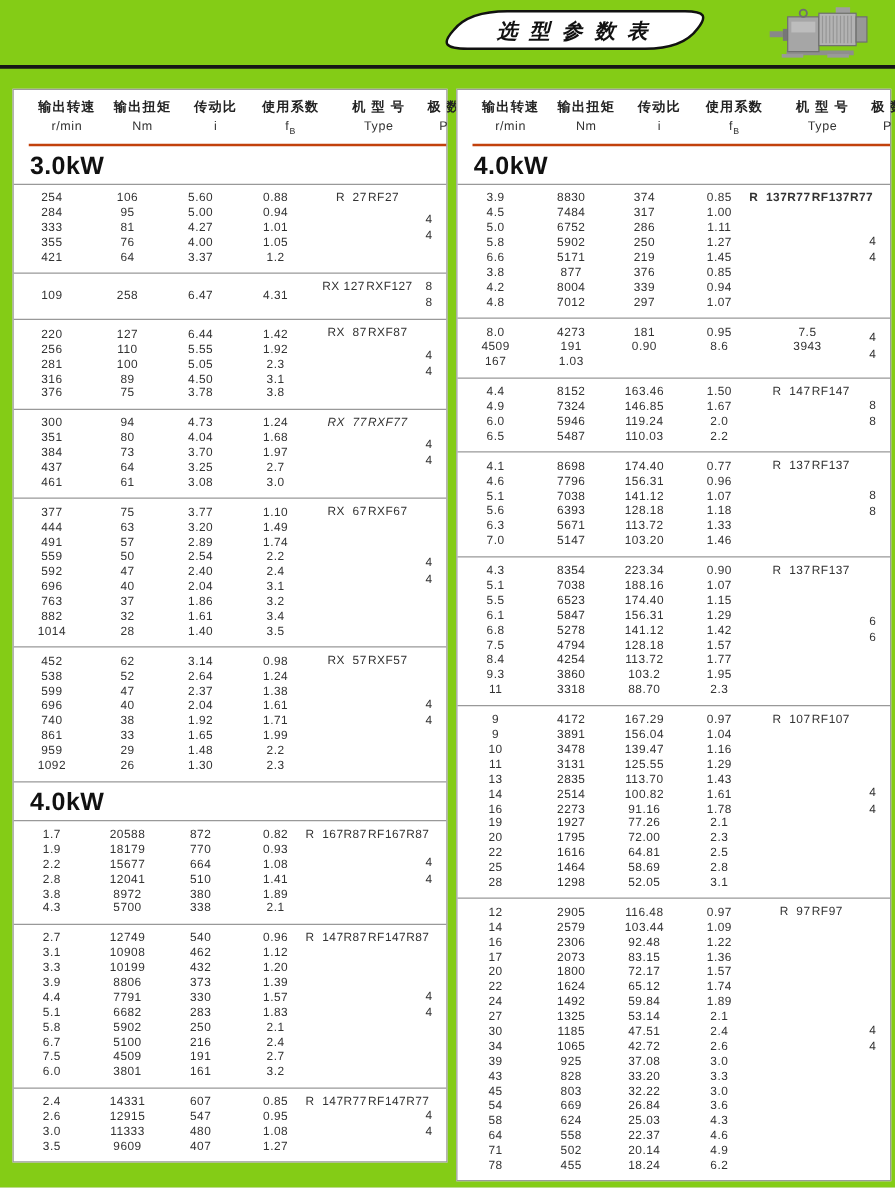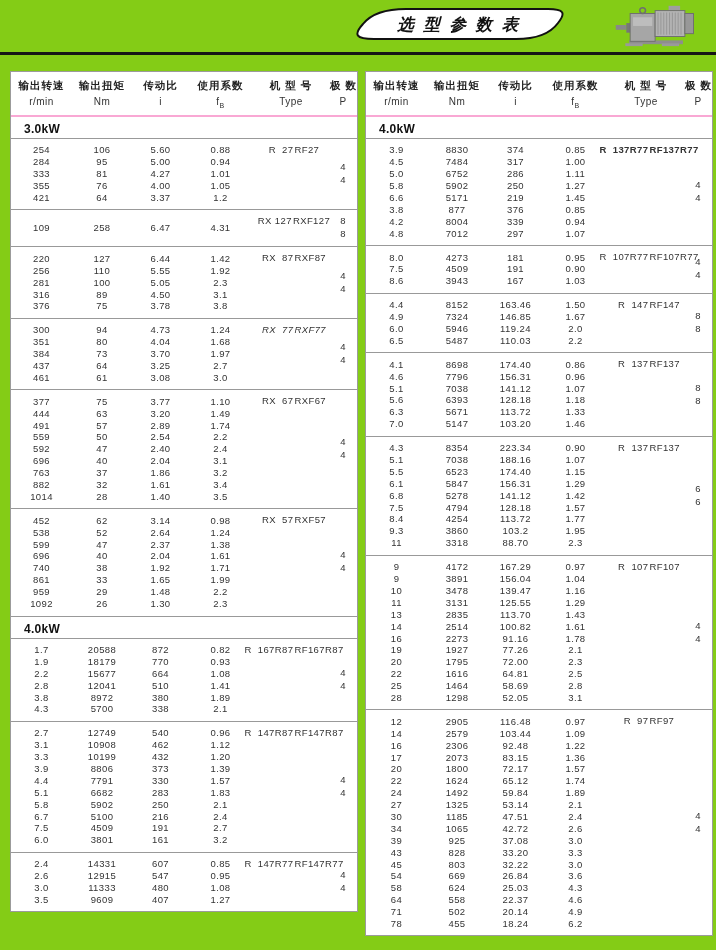--- a/index.html
+++ b/index.html
@@ -10,28 +10,28 @@
   
   .title-banner{position:absolute;left:348px;top:5px;width:222px;height:38px;}
   .header-rule{position:absolute;top:52px;left:0;width:716px;height:3px;background:#161616;}
   .motor-photo{position:absolute;left:612px;top:1px;width:92px;height:48px;}
 
   
   .tables{position:absolute;top:71px;left:10px;display:flex;gap:7px;align-items:flex-start;}
   .param-table{width:348px;border:1px solid #9b9b9b;background:#fff;box-sizing:border-box;}
   .tbl-header{
     display:grid;grid-template-columns:61px 60px 57px 63px 78px 26px;
-    padding:7px 0 6px;border-bottom:2px solid #f9a8d4;
+    padding:7px 0 6px;border-bottom:2px solid #c2410c;margin-left:12px;
   }
   .th{text-align:center;}
   .th .lbl{display:block;font-size:10.5px;font-weight:bold;letter-spacing:1px;white-space:pre;color:#222;}
   .th .unit{display:block;font-size:10px;margin-top:3px;letter-spacing:.5px;color:#333;}
   .th sub{font-size:7px;}
 
-  .section-title{font-size:12px;font-weight:bold;padding:5px 0 2px 13px;letter-spacing:.3px;color:#111;}
+  .section-title{font-size:20px;font-weight:bold;padding:5px 0 2px 13px;letter-spacing:.3px;color:#111;}
   .block{
     display:grid;grid-template-columns:61px 60px 57px 63px 78px 26px;
     grid-auto-rows:minmax(11.9px,auto);padding:5px 0 6px;
   }
   .sep{border-top:1px solid #999;}
   .num-cell{display:flex;align-items:center;justify-content:center;font-size:9.5px;letter-spacing:.4px;color:#333;}
   .model-cell{display:flex;flex-direction:row;justify-content:center;gap:1px;padding-left:6px;font-size:9.5px;letter-spacing:.4px;white-space:pre;color:#333;}
   .pole-cell{display:flex;flex-direction:column;justify-content:center;gap:1px;font-size:9.5px;color:#333;}
   .model-line,.pole-line{line-height:12px;}
   .pole-line{text-align:center;}
@@ -435,21 +435,20 @@
             <div class="num-cell">4.2</div>
             <div class="num-cell">8004</div>
             <div class="num-cell">339</div>
             <div class="num-cell">0.94</div>
             <div class="num-cell">4.8</div>
             <div class="num-cell">7012</div>
             <div class="num-cell">297</div>
             <div class="num-cell">1.07</div>
           </div>
           <div class="block sep">
-            <div class="model-cell" style="grid-area: 1 / 5 / span 3;"><div class="model-line">R  107R77</div><div class="model-line">RF107R77</div></div>
             <div class="pole-cell" style="grid-area: 1 / 6 / span 3;">
               <div class="pole-line">4</div>
               <div class="pole-line">4</div>
             </div>
             <div class="num-cell">8.0</div>
             <div class="num-cell">4273</div>
             <div class="num-cell">181</div>
             <div class="num-cell">0.95</div>
             <div class="num-cell">7.5</div>
             <div class="num-cell">4509</div>
@@ -485,21 +484,21 @@
           </div>
           <div class="block sep">
             <div class="model-cell" style="grid-area: 1 / 5 / span 6;"><div class="model-line">R  137</div><div class="model-line">RF137</div></div>
             <div class="pole-cell" style="grid-area: 1 / 6 / span 6;">
               <div class="pole-line">8</div>
               <div class="pole-line">8</div>
             </div>
             <div class="num-cell">4.1</div>
             <div class="num-cell">8698</div>
             <div class="num-cell">174.40</div>
-            <div class="num-cell">0.86</div>
+            <div class="num-cell">0.77</div>
             <div class="num-cell">4.6</div>
             <div class="num-cell">7796</div>
             <div class="num-cell">156.31</div>
             <div class="num-cell">0.96</div>
             <div class="num-cell">5.1</div>
             <div class="num-cell">7038</div>
             <div class="num-cell">141.12</div>
             <div class="num-cell">1.07</div>
             <div class="num-cell">5.6</div>
             <div class="num-cell">6393</div>

